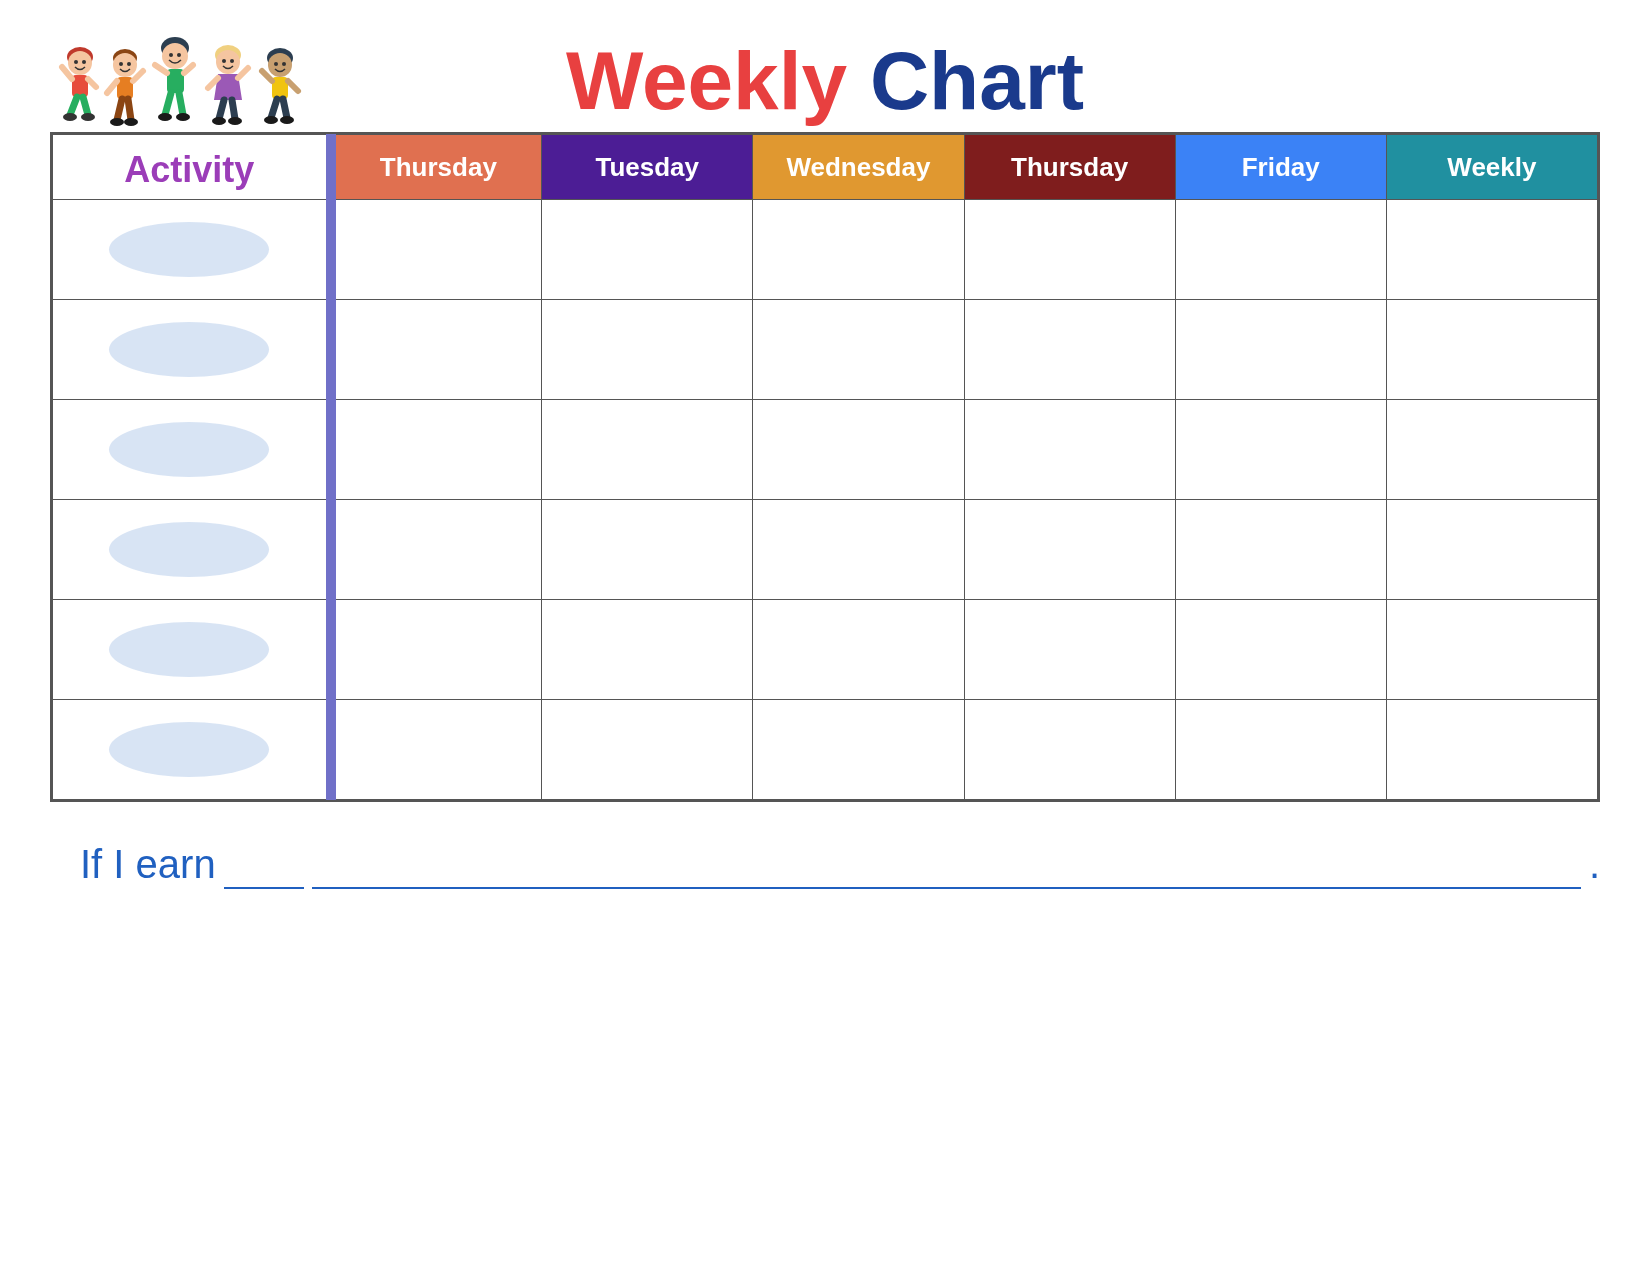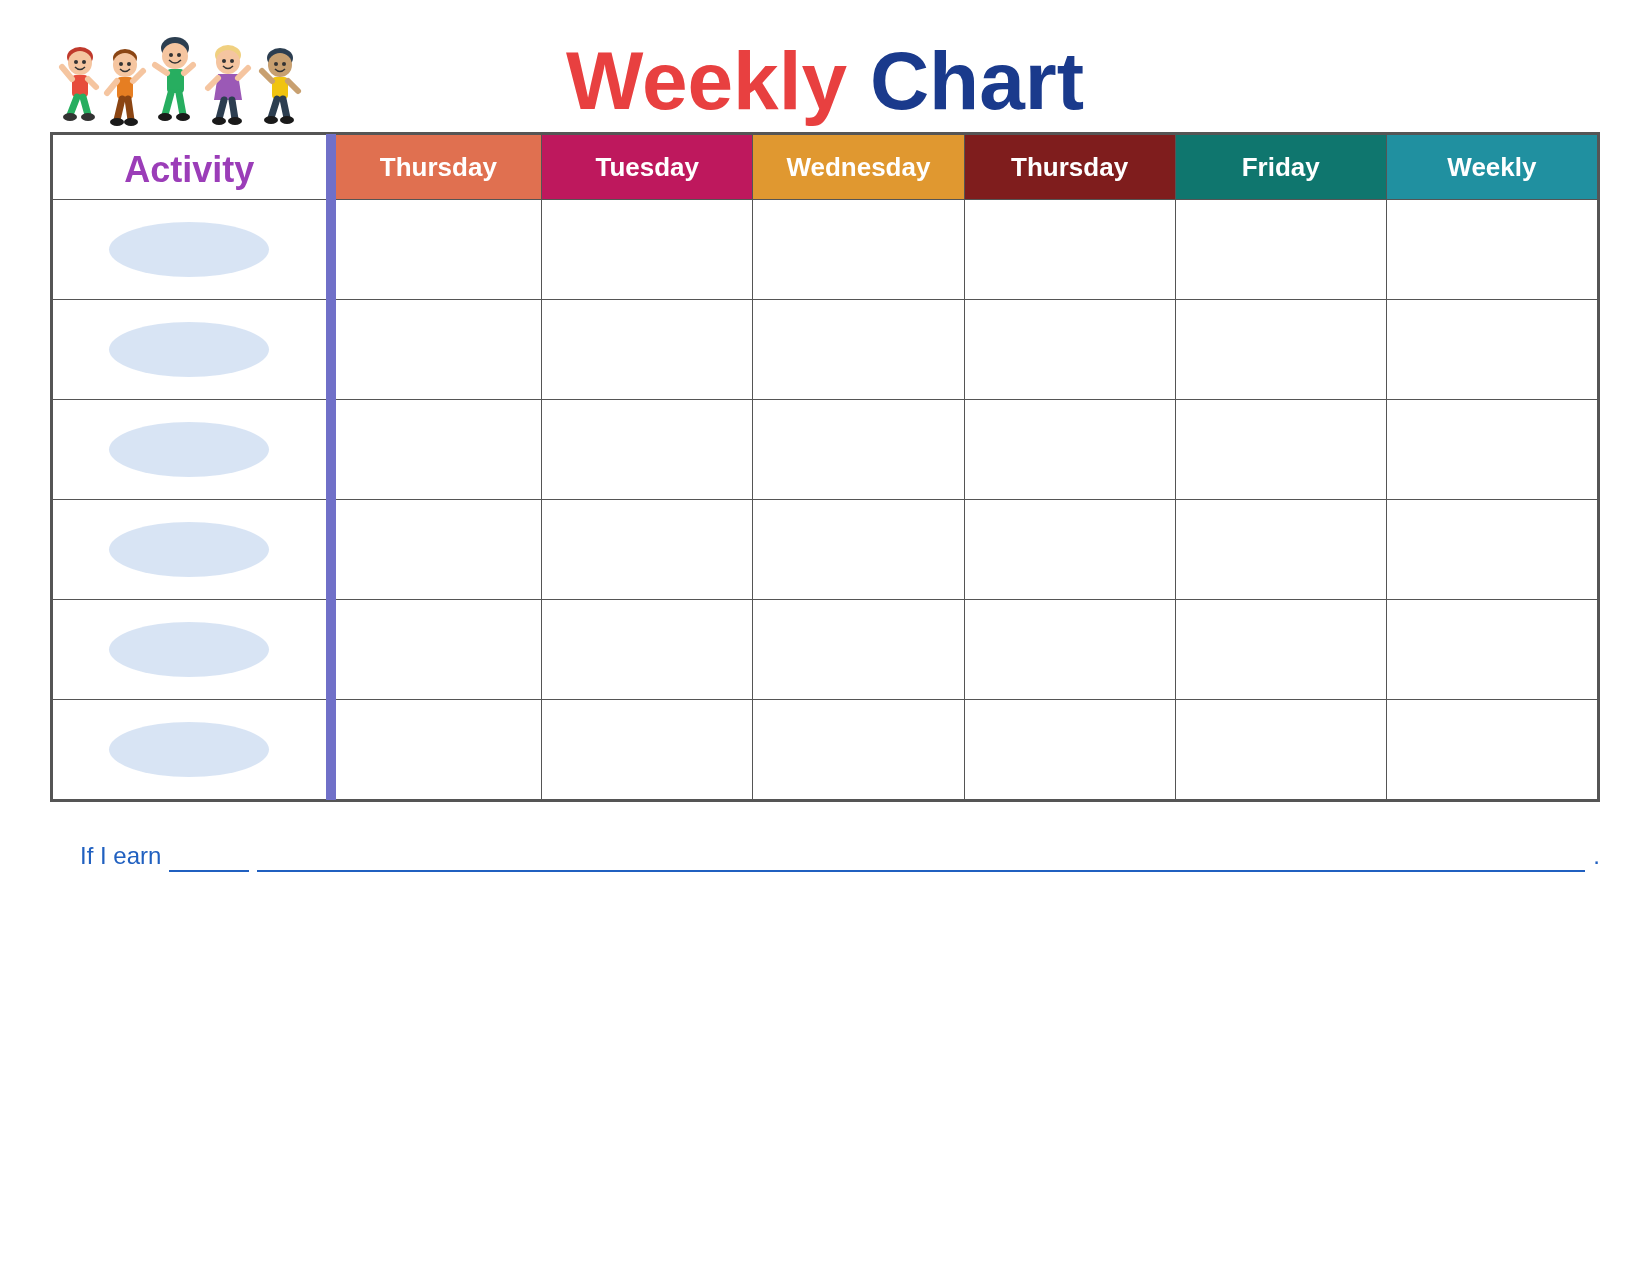--- a/index.html
+++ b/index.html
@@ -98,24 +98,24 @@
 
     .col-activity {
       width: 18%;
     }
 
     .col-day {
       width: 13.67%;
     }
 
     .th-monday { background: #e07050; }
-    .th-tuesday { background: #be185d; }
+    .th-tuesday { background: #4c1d95; }
     .th-wednesday { background: #e09830; margin-left: 20px; }
     .th-thursday { background: #7f1d1d; }
-    .th-friday { background: #0f766e; }
+    .th-friday { background: #3b82f6; }
     .th-weekend { background: #2090a0; }
 
     .data-row td {
       height: 100px;
       background: #ffffff;
     }
 
     .activity-cell {
       padding: 10px;
       text-align: center;
@@ -129,21 +129,21 @@
       border-radius: 50%;
       margin: 0 auto;
       opacity: 0.7;
     }
 
     
     .footer-text {
       margin-top: 40px;
       width: 100%;
       padding-left: 30px;
-      font-size: 24px;
+      font-size: 40px;
       color: #2060c0;
       display: flex;
       align-items: baseline;
       gap: 8px;
     }
 
     .footer-underline {
       display: inline-block;
       border-bottom: 2.5px solid #2060c0;
       min-width: 80px;

